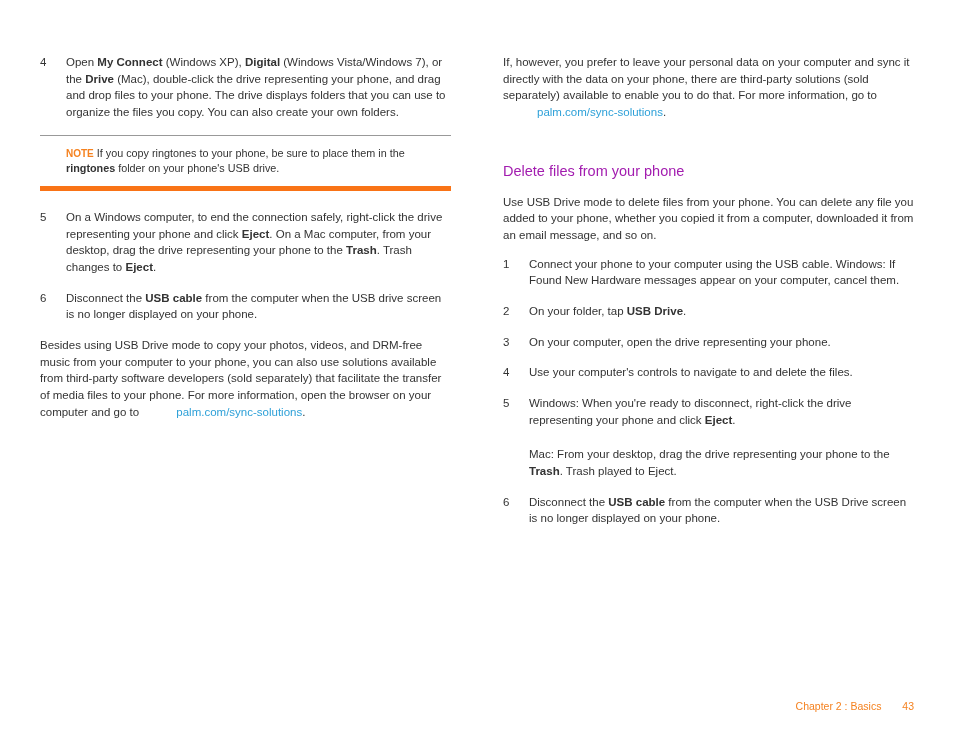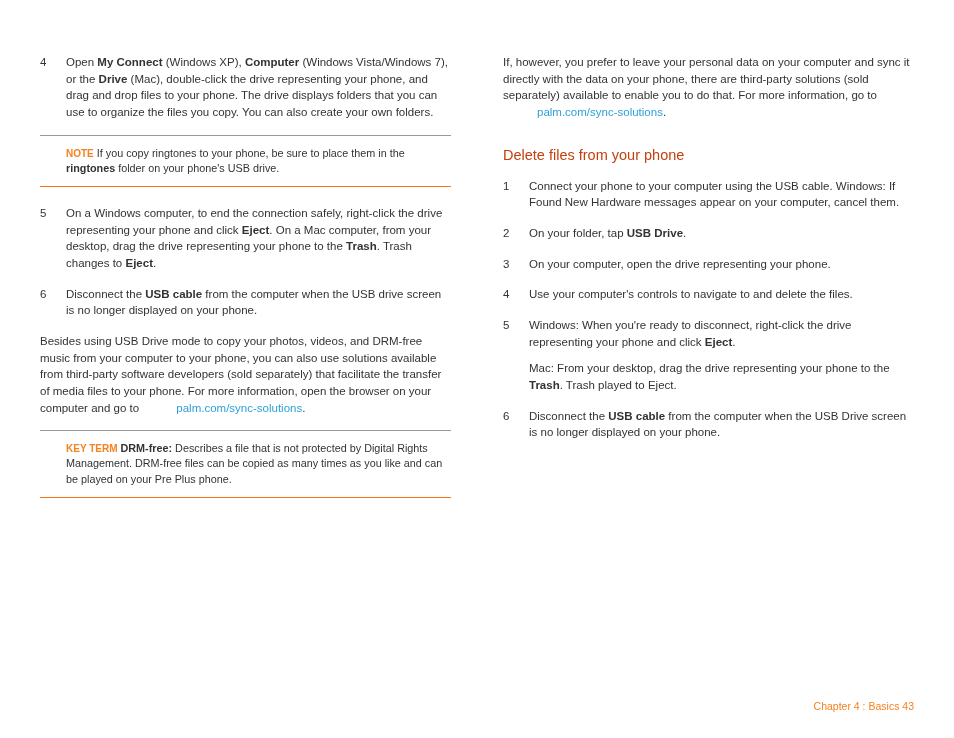--- a/index.html
+++ b/index.html
@@ -29,68 +29,69 @@
   .step-num {
     width: 26px;
     flex-shrink: 0;
     color: #333;
   }
   .step-body {
     flex: 1;
   }
   .callout {
     border-top: 1px solid #999;
-    border-bottom: 1px solid #f97316;
+    border-bottom: 5px solid #f97316;
     padding: 10px 0 10px 26px;
     margin: 14px 0 18px 0;
     font-size: 10.8px;
     line-height: 1.4;
   }
   .callout-label {
     color: #f58220;
     font-weight: bold;
     font-size: 10px;
   }
   h2.section {
     font-weight: 300;
     font-size: 14.5px;
-    color: #c2410c;
-    margin-top: 24px;
+    color: #a21caf;
+    margin-top: 40px;
     margin-bottom: 12px;
   }
   p.para {
     margin-bottom: 12px;
   }
   a.link {
     color: #2da0d8;
     text-decoration: none;
     padding-left: 34px;
   }
   .footer {
     position: absolute;
     bottom: 24px;
     right: 40px;
     font-size: 10.5px;
     color: #f58220;
   }
   .footer-num {
+    margin-left: 18px;
   }
-  .spacer-after-step { margin-bottom: 10px; }
+  .spacer-after-step { margin-bottom: 18px; }
 </style>
 </head>
 <body>
 
 <div class="columns">
 
   <div class="col">
 
     <div class="step">
       <div class="step-num">4</div>
       <div class="step-body">
-        <span>Open </span><b>My Connect</b><span> (Windows XP), </span><b>Computer</b><span> (Windows Vista/Windows 7), or the </span><b>Drive</b><span> (Mac), double-click the drive representing your phone, and drag and drop files to your phone. The drive displays folders that you can use to organize the files you copy. You can also create your own folders.</span>
+        <span>Open </span><b>My Connect</b><span> (Windows XP), </span><b>Digital</b><span> (Windows Vista/Windows 7), or the </span><b>Drive</b><span> (Mac), double-click the drive representing your phone, and drag and drop files to your phone. The drive displays folders that you can use to organize the files you copy. You can also create your own folders.</span>
       </div>
     </div>
 
     <div class="callout">
       <span class="callout-label">NOTE</span><span>  If you copy ringtones to your phone, be sure to place them in the </span><b>ringtones</b><span> folder on your phone's USB drive.</span>
     </div>
 
     <div class="step">
       <div class="step-num">5</div>
       <div class="step-body">
@@ -103,36 +104,34 @@
       <div class="step-body">
         <span>Disconnect the </span><b>USB cable</b><span> from the computer when the USB drive screen is no longer displayed on your phone.</span>
       </div>
     </div>
 
 
     <p class="para">
       <span>Besides using USB Drive mode to copy your photos, videos, and DRM-free music from your computer to your phone, you can also use solutions available from third-party software developers (sold separately) that facilitate the transfer of media files to your phone. For more information, open the browser on your computer and go to </span><a class="link">palm.com/sync-solutions</a><span>.</span>
     </p>
 
-    <div class="callout">
-      <span class="callout-label">KEY TERM</span>  <b>DRM-free:</b><span> Describes a file that is not protected by Digital Rights Management. DRM-free  files can be copied as many times as you like and can be played on your Pre Plus phone.</span>
-    </div>
 
 
 
   </div>
 
   <div class="col">
 
     <p class="para">
       <span>If, however, you prefer to leave your personal data on your computer and sync it directly with the data on your phone, there are third-party solutions (sold separately) available to enable you to do that. For more information, go to </span><a class="link">palm.com/sync-solutions</a><span>.</span>
     </p>
 
     <h2 class="section">Delete files from your phone</h2>
 
+    <p class="para">Use USB Drive mode to delete files from your phone. You can delete any file you added to your phone, whether you copied it from a computer, downloaded it from an email message, and so on.</p>
 
     <div class="step">
       <div class="step-num">1</div>
       <div class="step-body">Connect your phone to your computer using the USB cable. Windows: If Found New Hardware messages appear on your computer, cancel them.</div>
     </div>
 
     <div class="step">
       <div class="step-num">2</div>
       <div class="step-body">
         <span>On your folder, tap </span><b>USB Drive</b><span>.</span>
@@ -161,15 +160,15 @@
       <div class="step-num">6</div>
       <div class="step-body">
         <span>Disconnect the </span><b>USB cable</b><span> from the computer when the USB Drive screen is no longer displayed on your phone.</span>
       </div>
     </div>
 
   </div>
 </div>
 
 <div class="footer">
-  <span>Chapter 4  :  Basics</span>
+  <span>Chapter 2  :  Basics</span>
   <span class="footer-num">43</span>
 </div>
 
 </body></html>

